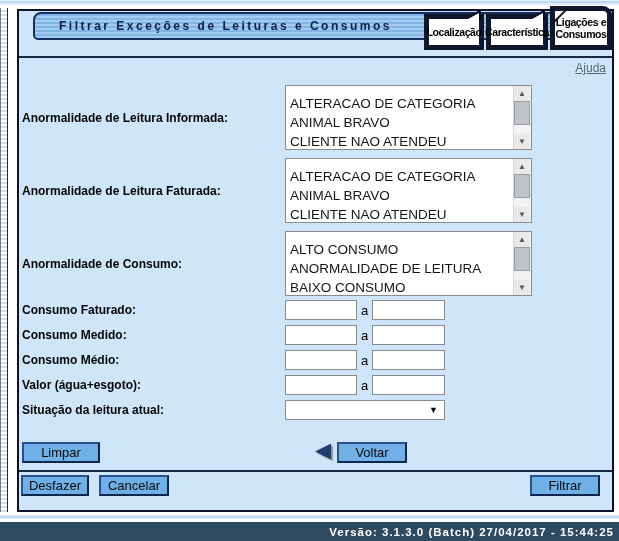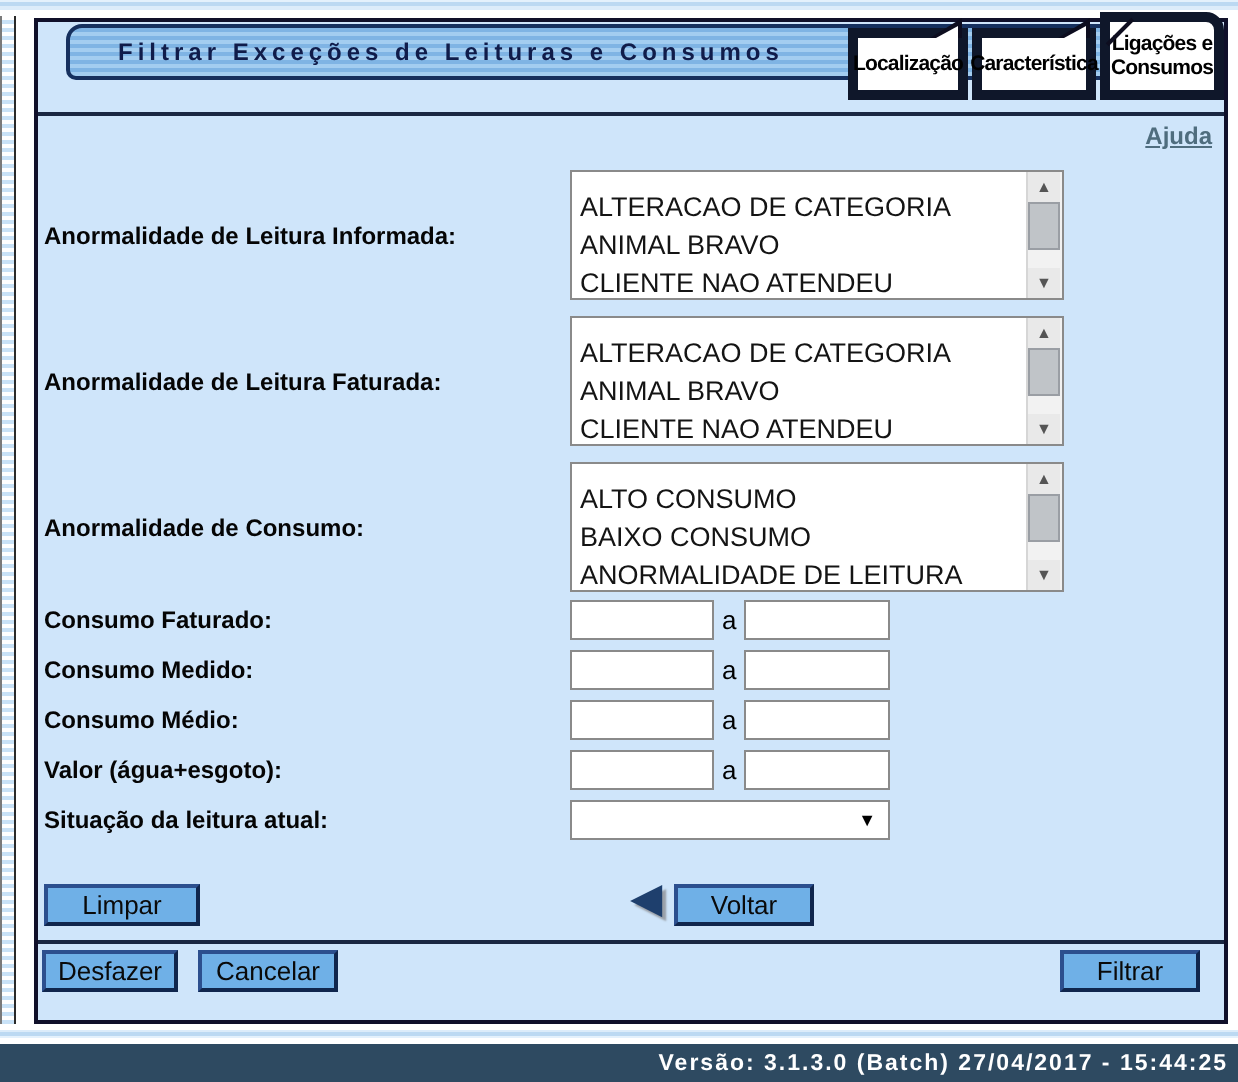--- a/index.html
+++ b/index.html
@@ -27,21 +27,21 @@
   .tab2{left:467px;width:62px;}
   .tab-small::before{content:'';position:absolute;top:-10px;right:-2px;width:16px;height:10px;
         background:#0d0d1f;clip-path:polygon(100% 0,100% 100%,0 100%);}
   .tab-small::after{content:'';position:absolute;top:-6px;right:0px;width:11px;height:6px;
         background:#fff;clip-path:polygon(100% 0,100% 100%,0 100%);}
   .tab3{left:531px;top:-5px;width:62px;height:44px;border-radius:0 9px 0 0;}
   .tab3::before{content:'';position:absolute;top:4px;left:-4px;width:18px;height:2px;
         background:#0d0d1f;transform:rotate(-45deg);}
   .header-line{position:absolute;left:0;top:45px;width:100%;border-top:2px solid #1a2742;}
   
-  .ajuda{position:absolute;top:50px;right:6px;font-size:12px;font-weight:bold;
+  .ajuda{position:absolute;top:50px;right:6px;font-size:12px;font-weight:normal;
         color:var(--link,#4f6d7e);text-decoration:underline;cursor:pointer;}
   
   .row{position:absolute;left:0;width:593px;}
   .flabel{position:absolute;left:3px;top:50%;transform:translateY(-50%);
         font-size:12px;font-weight:bold;color:#050505;white-space:nowrap;}
   .row-list{height:65px;}
   .row-sm{height:20px;}
   .r1{top:74px;} .r2{top:147px;} .r3{top:220px;}
   .r4{top:289px;} .r5{top:314px;} .r6{top:339px;} .r7{top:364px;} .r8{top:389px;}
   
@@ -145,22 +145,22 @@
         </div>
       </div>
     </div>
 
     <div class="row row-list r3">
       <label class="flabel">Anormalidade de Consumo:</label>
       <div class="listbox">
         <div class="options">
 
         <div class="option">ALTO CONSUMO</div>
+            <div class="option">ANORMALIDADE DE LEITURA</div>
             <div class="option">BAIXO CONSUMO</div>
-            <div class="option">ANORMALIDADE DE LEITURA</div>
           </div>
         <div class="vscroll">
           <div class="sarrow sup">▲</div>
           <div class="sthumb"></div>
           <div class="sarrow sdown">▼</div>
         </div>
       </div>
     </div>
 
     <div class="row row-sm r4">

